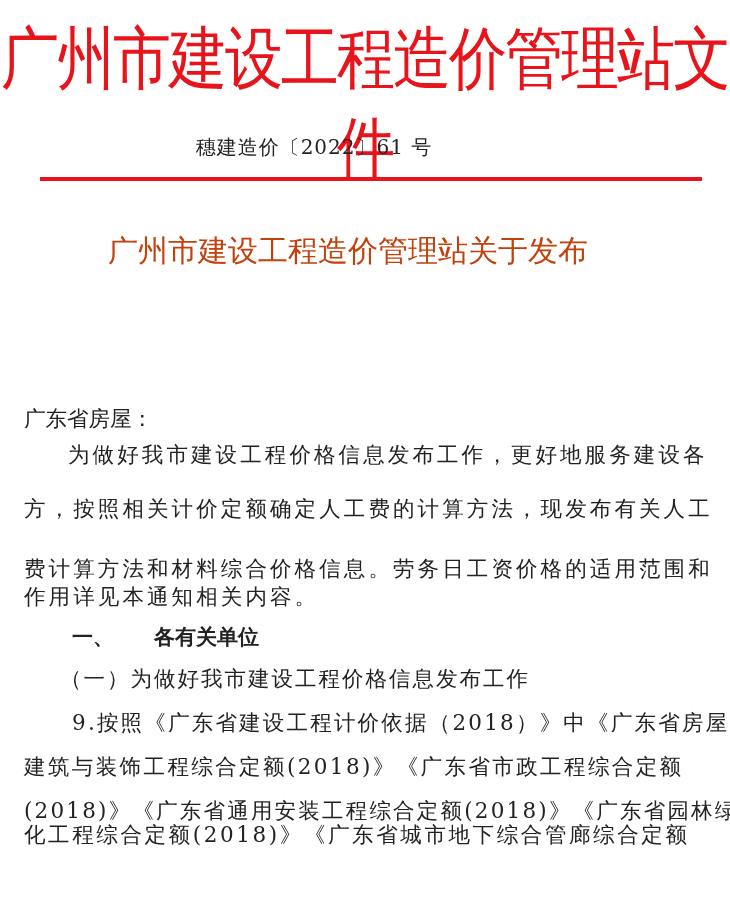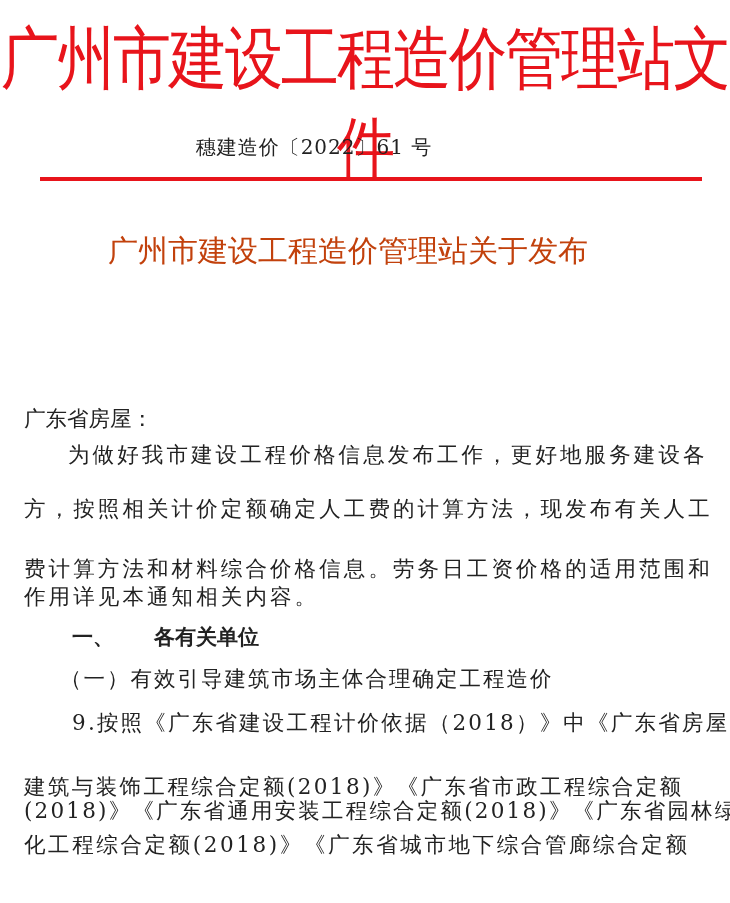--- a/index.html
+++ b/index.html
@@ -29,19 +29,19 @@
   <div class="line" style="top:0px;">广东省房屋：</div>
 
   <div class="line justify" style="top:36px; left:44px;">为做好我市建设工程价格信息发布工作，更好地服务建设各</div>
   <div class="line justify" style="top:90px;">方，按照相关计价定额确定人工费的计算方法，现发布有关人工</div>
   <div class="line justify" style="top:134px;margin-top:16px;">费计算方法和材料综合价格信息。劳务日工资价格的适用范围和</div>
   <div class="line justify" style="top:178px;">作用详见本通知相关内容。</div>
 
   <div class="line heading1" style="top:218px; left:48px;">一、</div>
   <div class="line heading1" style="top:218px; left:130px;">各有关单位</div>
 
-  <div class="line justify" style="top:260px; left:36px; letter-spacing:2px;">（一）有效引导建筑市场主体合理确定工程造价</div>
+  <div class="line justify" style="top:260px; left:36px; letter-spacing:2px;">（一）为做好我市建设工程价格信息发布工作</div>
 
   <div class="line justify" style="top:304px; left:48px; letter-spacing:2.2px;">9.按照《广东省建设工程计价依据（2018）》中《广东省房屋</div>
-  <div class="line justify" style="top:368px; letter-spacing:2.4px;text-align:center;">建筑与装饰工程综合定额(2018)》《广东省市政工程综合定额</div>
+  <div class="line justify" style="top:348px; letter-spacing:2.4px;text-align:center;">建筑与装饰工程综合定额(2018)》《广东省市政工程综合定额</div>
   <div class="line justify" style="top:392px; letter-spacing:2.2px;">(2018)》《广东省通用安装工程综合定额(2018)》《广东省园林绿</div>
-  <div class="line justify" style="top:426px; letter-spacing:2.6px;">化工程综合定额(2018)》《广东省城市地下综合管廊综合定额</div>
+  <div class="line justify" style="top:416px; letter-spacing:2.6px;">化工程综合定额(2018)》《广东省城市地下综合管廊综合定额</div>
 </div>
 
 </body></html>

